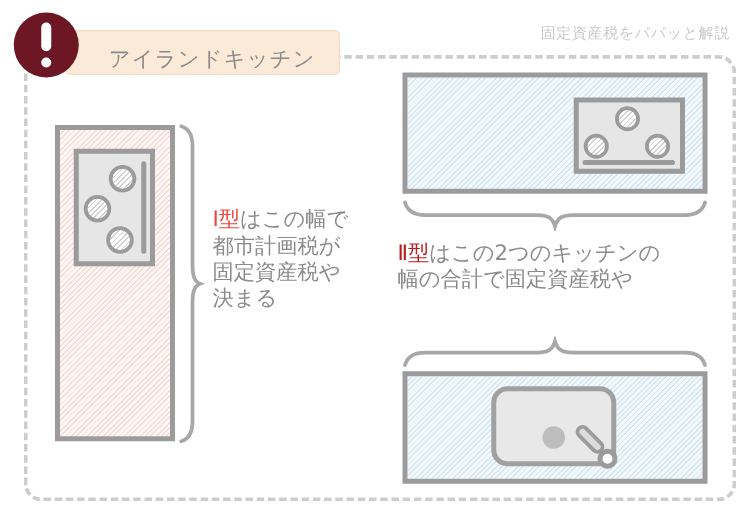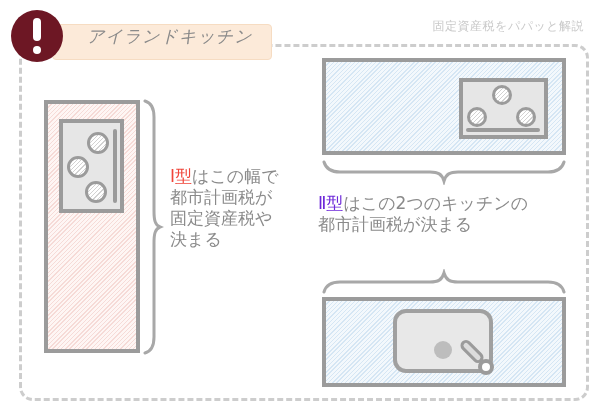--- a/index.html
+++ b/index.html
@@ -14,21 +14,21 @@
   }
   
   .watermark {
     position:absolute; right:16px; top:18px;
     font-size:12px; color:#c9c9c9; letter-spacing:0.5px;
   }
   
   .header-badge {
     position:absolute; left:52px; top:24px; width:220px; height:36px;
     background:#fcead9; border:1px solid #f6dcc2; border-radius:4px;
-    box-sizing:border-box; display:flex; align-items:flex-start; padding-left:34px;font-style:italic;
+    box-sizing:border-box; display:flex; align-items:flex-end; padding-left:34px;
   }
   .header-title { font-size:17px; color:#8a8a8a; letter-spacing:1px; }
   .alert-circle {
     position:absolute; left:11px; top:10px; width:52px; height:52px;
     background:#6d1724; border-radius:50%;
   }
   .alert-bar {
     position:absolute; left:22px; top:8px; width:8px; height:23px;
     background:#ffffff; border-radius:4px;
   }
@@ -73,21 +73,21 @@
   
   .brace { position:absolute; }
   .brace-left   { left:142px; top:99px; }
   .brace-top    { left:322px; top:159px; }
   .brace-bottom { left:322px; top:269px; }
   
   .caption { position:absolute; font-size:17px; line-height:21px; color:#8a8a8a; white-space:nowrap; }
   .caption-i  { left:170px; top:166px; }
   .caption-ii { left:318px; top:193px; }
   .term-i  { color:#f0453a; }
-  .term-ii { color:#6d28d9; }
+  .term-ii { color:#b91c1c; }
 </style>
 </head>
 <body>
 
 <div class="stage">
 
   <div class="dashed-box"></div>
 
   <div class="watermark">固定資産税をパパッと解説</div>
 
@@ -127,21 +127,21 @@
       <div class="grill-bar-h"></div>
     </div>
   </div>
 
   <svg class="brace brace-top" width="244" height="26" viewBox="0 0 244 26">
     <path d="M2,3 C4,10 10,13 18,13 L108,13 C116,13 120,15 122,22 C124,15 128,13 136,13 L226,13 C234,13 240,10 242,3" fill="none" stroke="#a8a8a8" stroke-width="3" stroke-linecap="round"></path>
   </svg>
 
   <div class="caption caption-ii">
     <div><span class="term-ii">Ⅱ型</span><span>はこの2つのキッチンの</span></div>
-    <div>都市計画税が決まる</div>
+    <div>幅の合計で固定資産税や</div>
   </div>
 
   <svg class="brace brace-bottom" width="244" height="26" viewBox="0 0 244 26">
     <path d="M2,23 C4,16 10,13 18,13 L108,13 C116,13 120,11 122,4 C124,11 128,13 136,13 L226,13 C234,13 240,16 242,23" fill="none" stroke="#a8a8a8" stroke-width="3" stroke-linecap="round"></path>
   </svg>
 
   <div class="counter counter-bottom hatch-blue">
     <div class="sink">
       <div class="drain"></div>
       <div class="faucet-stem"></div>

